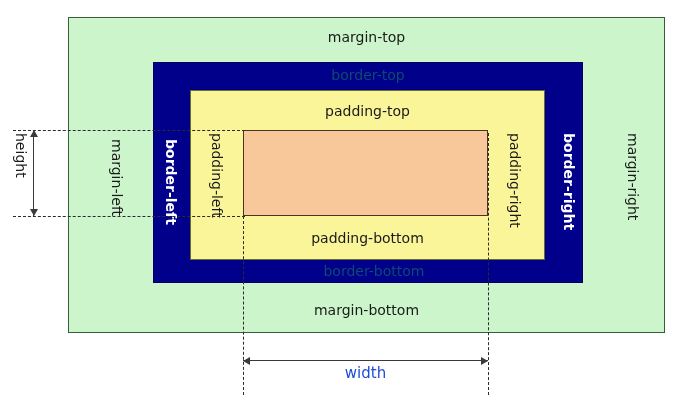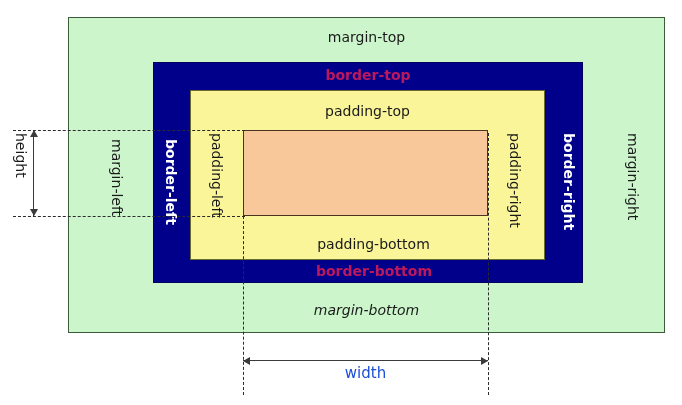--- a/index.html
+++ b/index.html
@@ -38,29 +38,29 @@
 
   
   .hlabel{
     position:absolute;
     text-align:center;
     color:#1a1a1a;
     font-size:14px;
     line-height:1;
     white-space:nowrap;
   }
-  .hlabel.white{color:#be185d;font-weight:bold;}
+  .hlabel.white{color:#0c4a6e;font-weight:normal;}
 
   #lbl-margin-top{left:68px;top:30px;width:597px;}
   #lbl-border-top{left:153px;top:68px;width:430px;}
   #lbl-padding-top{left:190px;top:104px;width:355px;}
   #lbl-content{left:243px;top:143px;width:245px;}
-  #lbl-padding-bottom{left:196px;top:231px;width:355px;margin-top:6px;}
+  #lbl-padding-bottom{left:190px;top:231px;width:355px;}
   #lbl-border-bottom{left:159px;top:264px;width:430px;}
-  #lbl-margin-bottom{left:68px;top:303px;width:597px;font-style:italic;}
+  #lbl-margin-bottom{left:68px;top:303px;width:597px;}
 
   
   .vlabel{
     position:absolute;
     color:#1a1a1a;
     font-size:14px;
     line-height:1;
     white-space:nowrap;
     transform-origin:0 0;
     transform:rotate(90deg);

